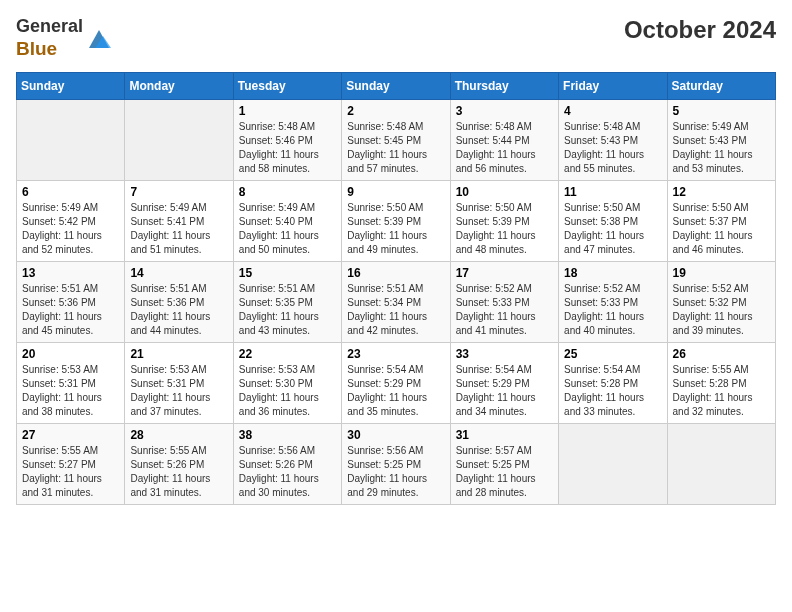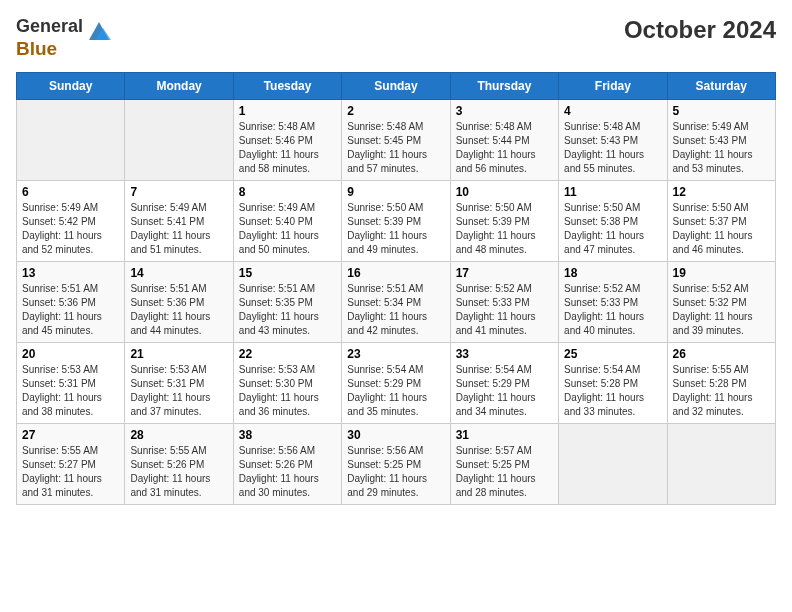--- a/index.html
+++ b/index.html
@@ -11,20 +11,21 @@
       padding: 16px;
     }
     .header {
       display: flex;
       justify-content: space-between;
       align-items: flex-start;
       margin-bottom: 12px;
     }
     .logo {
       display: flex;
+      align-items: center;
     }
     .logo-text {
       display: flex;
       flex-direction: column;
       line-height: 1.2;
     }
     .logo-general {
       font-size: 18px;
       font-weight: bold;
       color: #333;
@@ -53,21 +54,21 @@
     }
     table {
       width: 100%;
       border-collapse: collapse;
       font-size: 10.5px;
     }
     thead tr th {
       background-color: #2176c7;
       color: #fff;
       padding: 6px 4px;
-      text-align: center;
+      text-align: left;
       font-size: 12px;
       font-weight: bold;
       border: 1px solid #1a60aa;
     }
     tbody tr td {
       border: 1px solid #ccc;
       vertical-align: top;
       padding: 4px 5px;
       height: 80px;
       width: 14.28%;

